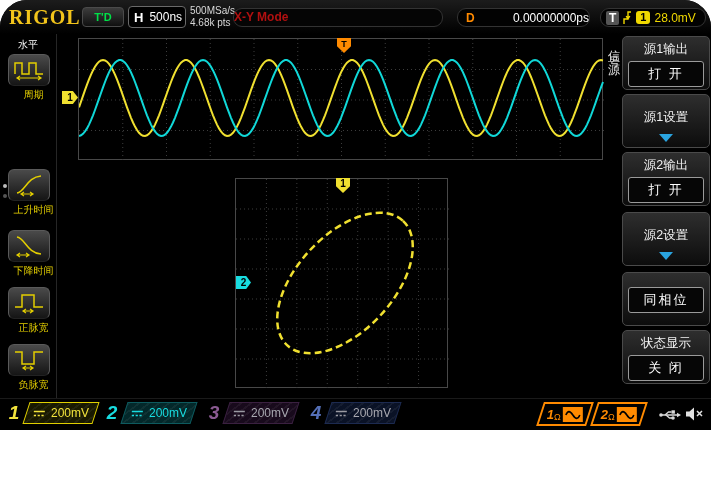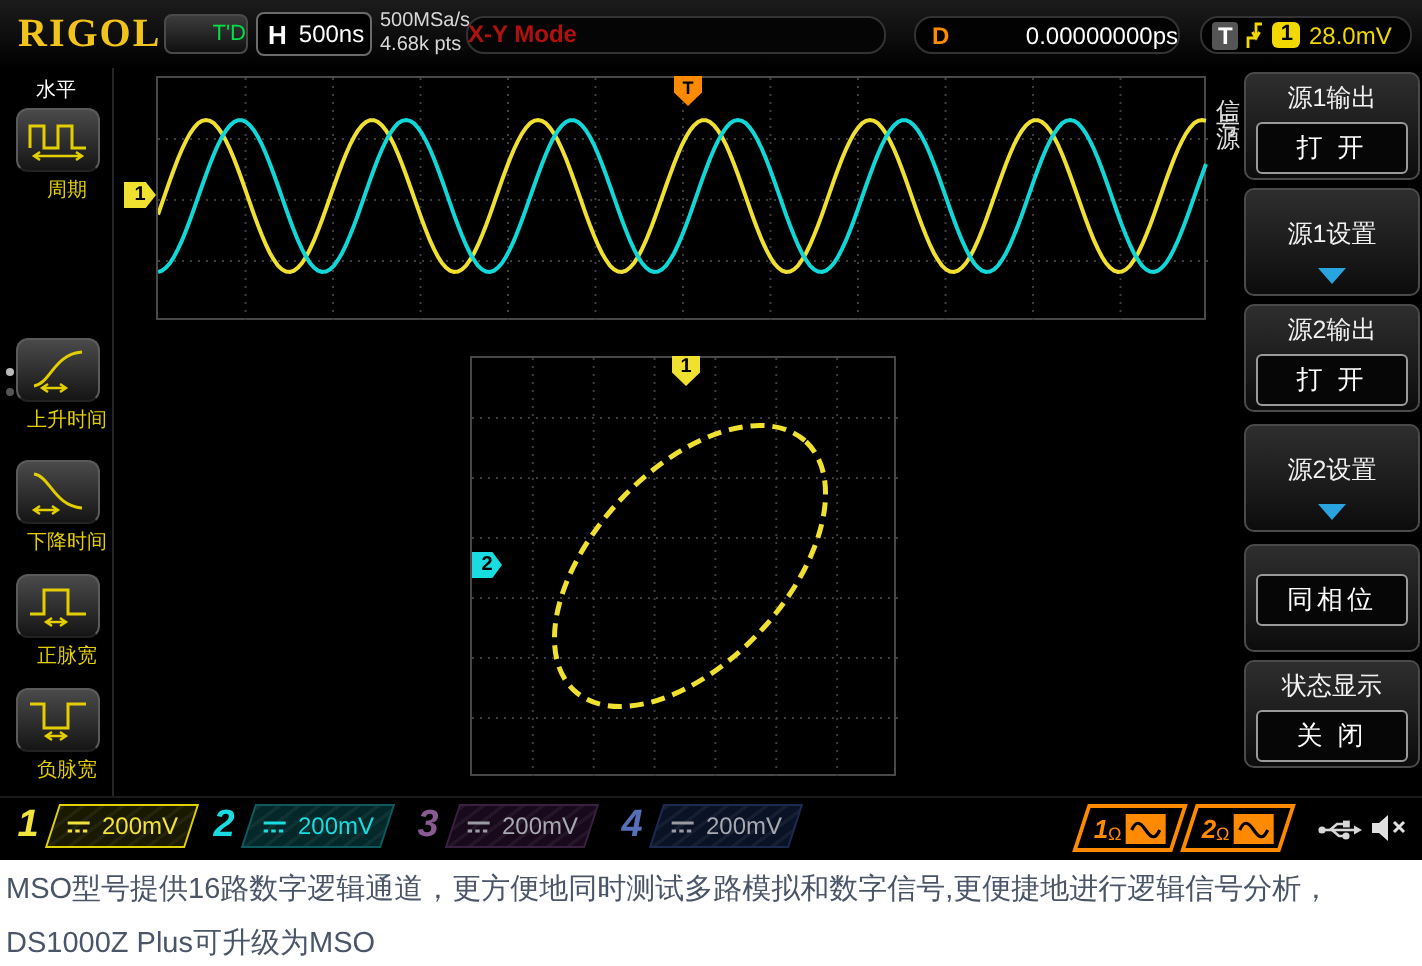--- a/index.html
+++ b/index.html
@@ -1,23 +1,23 @@
 <!DOCTYPE html>
 <html><head>
 <meta charset="utf-8">
 <style>
   * { margin:0; padding:0; box-sizing:border-box; }
   html,body { width:711px; height:483px; background:#fff; font-family:"Liberation Sans", sans-serif; }
-  #stage { position:relative; width:711px; height:483px; overflow:hidden; background:#fff; }
+  #stage { position:relative; width:711px; height:483px; overflow:hidden; background:#fff;border-radius:27px; }
   #scope { position:absolute; left:0; top:0; width:711px; height:430px; background:#000; }
 
   
   #topbar { position:absolute; left:0; top:0; width:711px; height:34px; background:linear-gradient(#1c1c1c,#000); }
   #logo { position:absolute; left:9px; top:6px; font-family:"Liberation Serif", serif; font-weight:bold; font-size:20px; color:#f2c41b; letter-spacing:1px; }
-  #td-btn { position:absolute; left:82px; top:7px; width:42px; height:20px; border:1px solid #4a4a4a; border-radius:4px; background:linear-gradient(#3c3c3c,#101010); color:#00e048; font-weight:normal; font-size:11px; text-align:right; line-height:18px; }
+  #td-btn { position:absolute; left:82px; top:7px; width:42px; height:20px; border:1px solid #4a4a4a; border-radius:4px; background:linear-gradient(#3c3c3c,#101010); color:#00e048; font-weight:bold; font-size:11px; text-align:center; line-height:18px; }
   #h-box { position:absolute; left:128px; top:6px; width:58px; height:22px; border:1px solid #6a6a6a; border-radius:4px; background:#000; color:#fff; display:flex; align-items:center; padding:0 5px; gap:6px; }
   #h-box .h { font-weight:bold; font-size:13px; }
   #h-box .tb { font-size:12px; }
   #rate { position:absolute; left:190px; top:5px; font-size:10px; line-height:12px; color:#d8d8d8; }
   #mode-bar { position:absolute; left:233px; top:8px; width:210px; height:19px; border:1px solid #333; border-radius:9px; background:#050505; color:#b01010; font-weight:bold; font-size:12px; line-height:17px; }
   #d-box { position:absolute; left:457px; top:8px; width:133px; height:19px; border:1px solid #333; border-radius:9px; background:#020202; display:flex; align-items:center; }
   #d-box .d { color:#ff8a00; font-weight:bold; font-size:12px; margin-left:8px; }
   #d-box .dv { color:#fff; font-size:12px; flex:1; text-align:right; }
   #t-box { position:absolute; left:600px; top:8px; width:106px; height:19px; border:1px solid #333; border-radius:9px; background:#020202; display:flex; align-items:center; gap:4px; padding:0 5px; }
   #t-box .t { color:#fff; font-weight:bold; font-size:12px; background:#555; border-radius:2px; padding:0 3px; line-height:14px; }
@@ -324,17 +324,13 @@
         <circle cx="15" cy="10" r="1.8" fill="#d8d8d8"></circle>
       </svg>
 
       <svg id="spk-icon" width="20" height="16" viewBox="0 0 20 16">
         <path d="M1 5.5 H4.5 L9 1.5 V14.5 L4.5 10.5 H1 Z" fill="#e0e0e0"></path>
         <path d="M12 5 L17 10 M17 5 L12 10" stroke="#e0e0e0" stroke-width="1.5"></path>
       </svg>
     </div>
   </div>
 
-  <div id="caption">
-    <div class="l1">MSO型号提供16路数字逻辑通道，更方便地同时测试多路模拟和数字信号,更便捷地进行逻辑信号分析，</div>
-    <div class="l2">DS1000Z Plus可升级为MSO</div>
-  </div>
 </div>
 
 </body></html>

